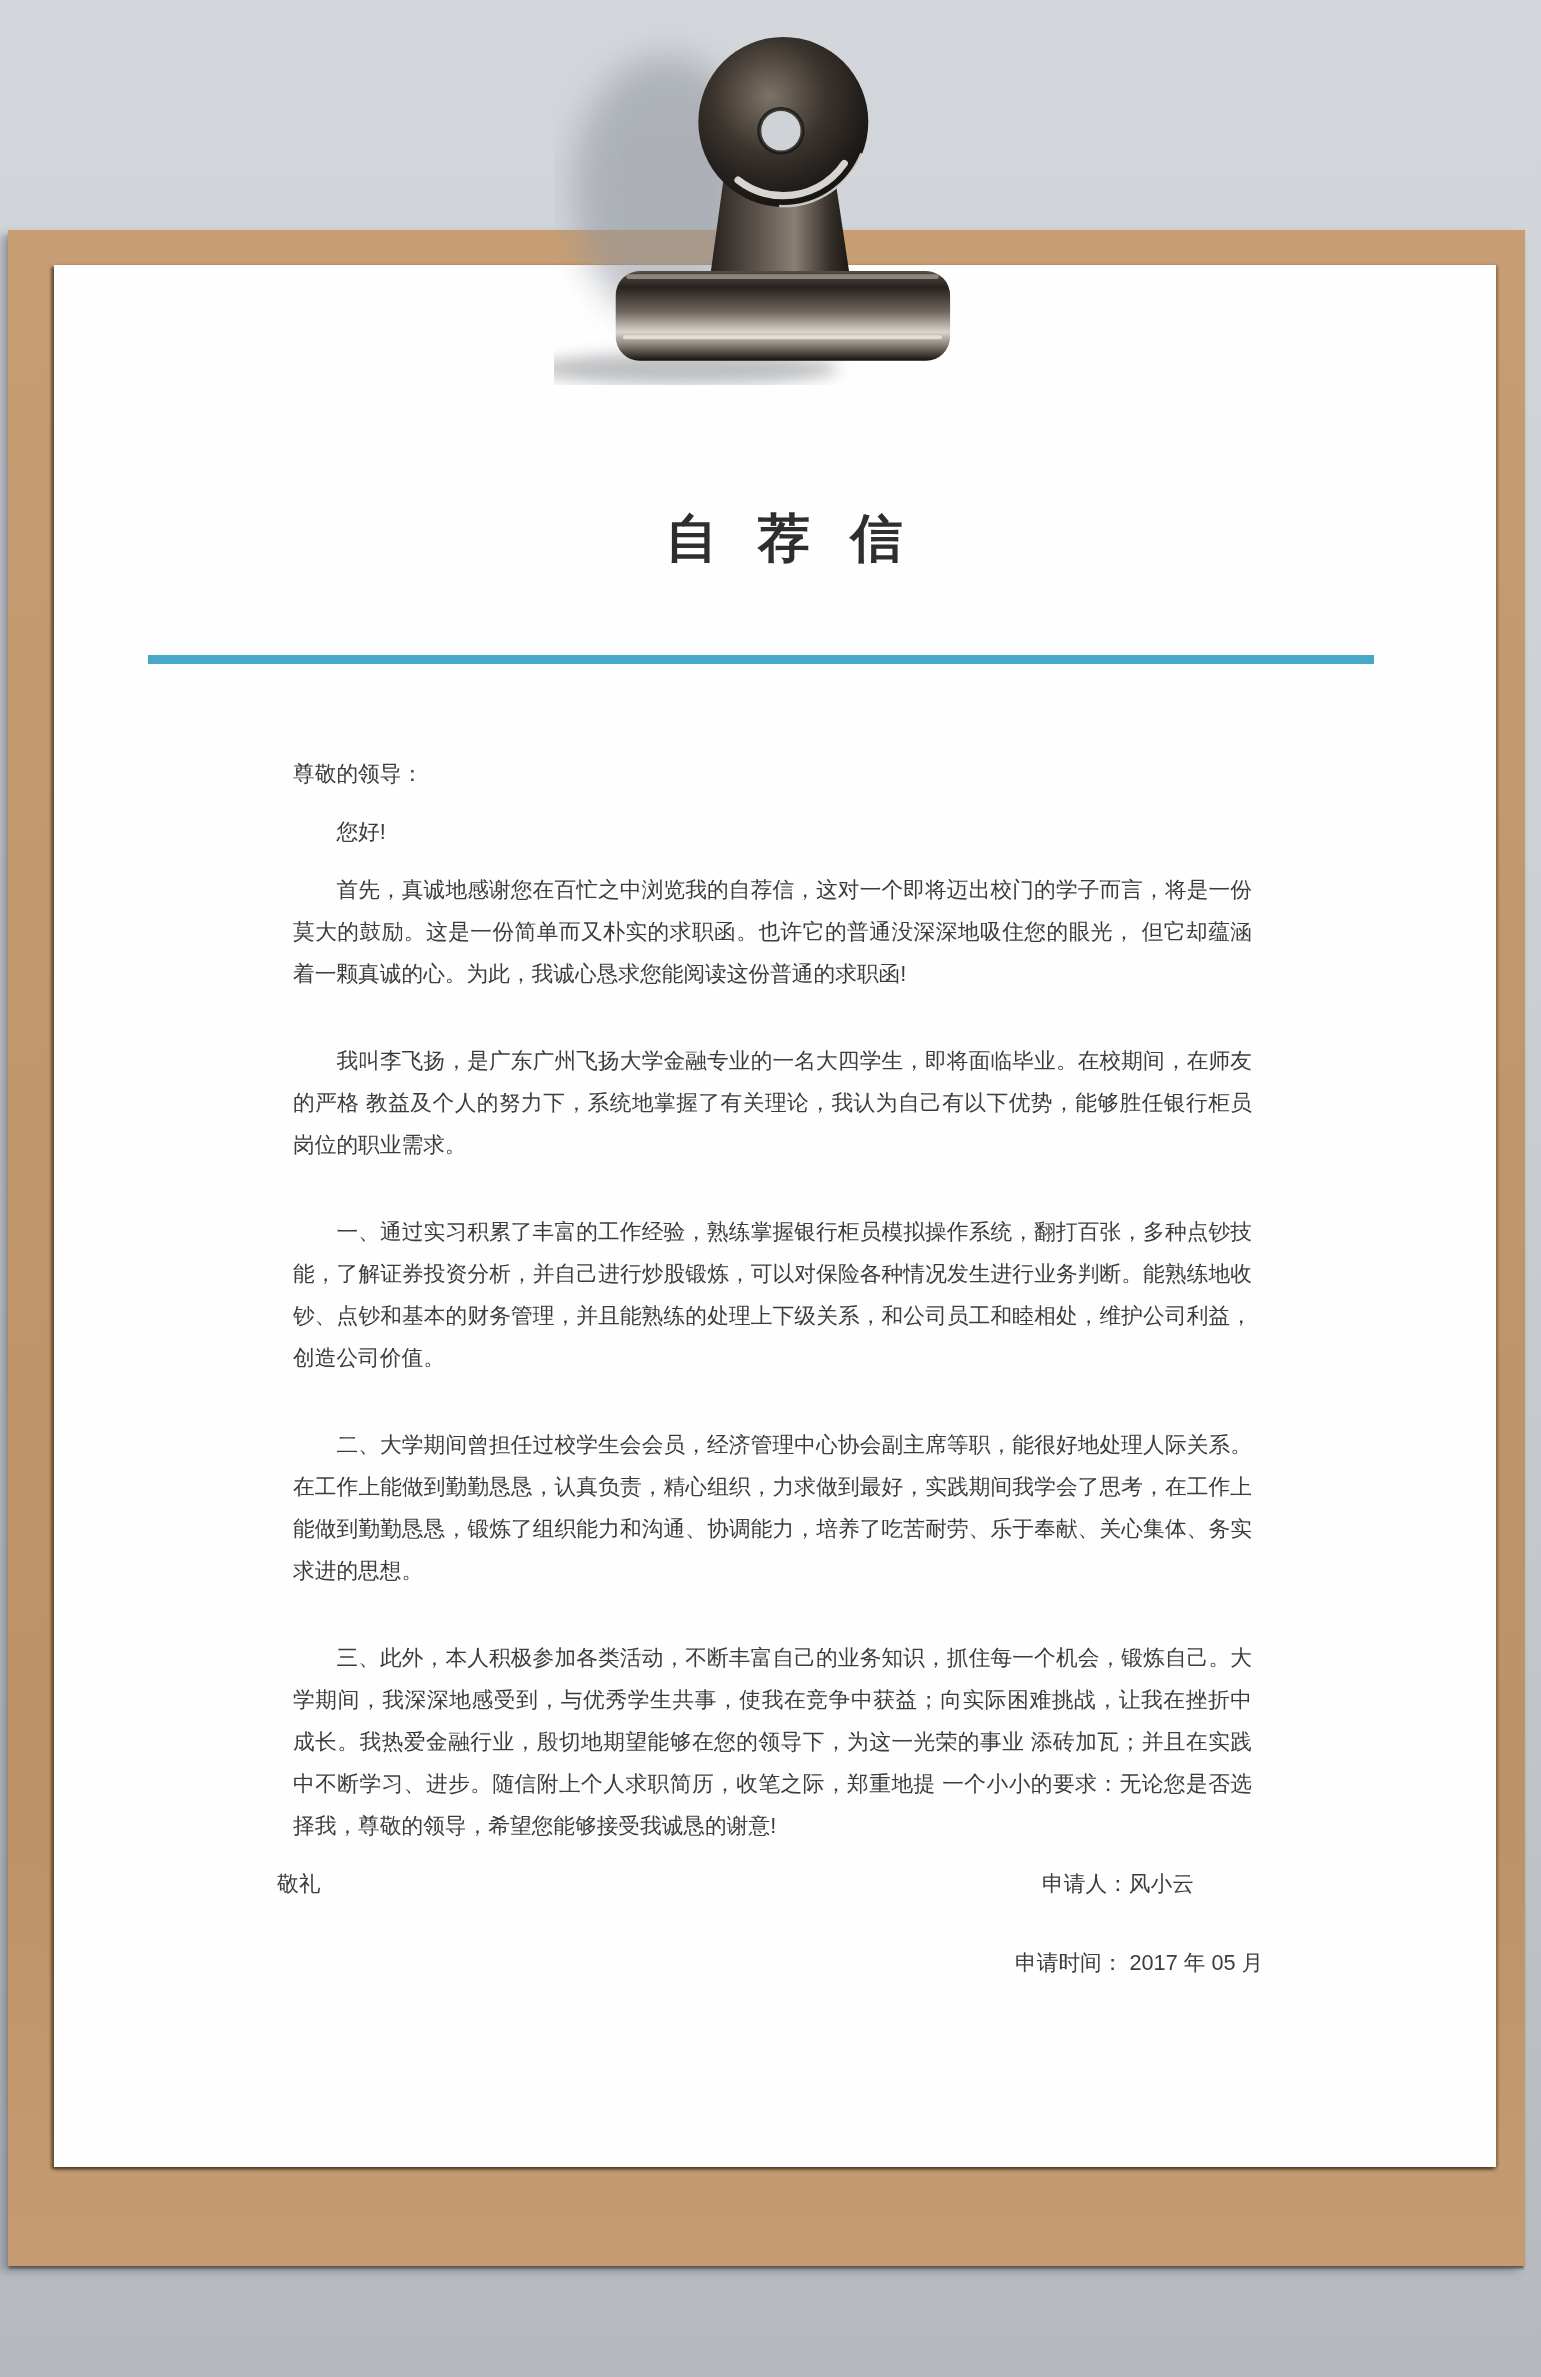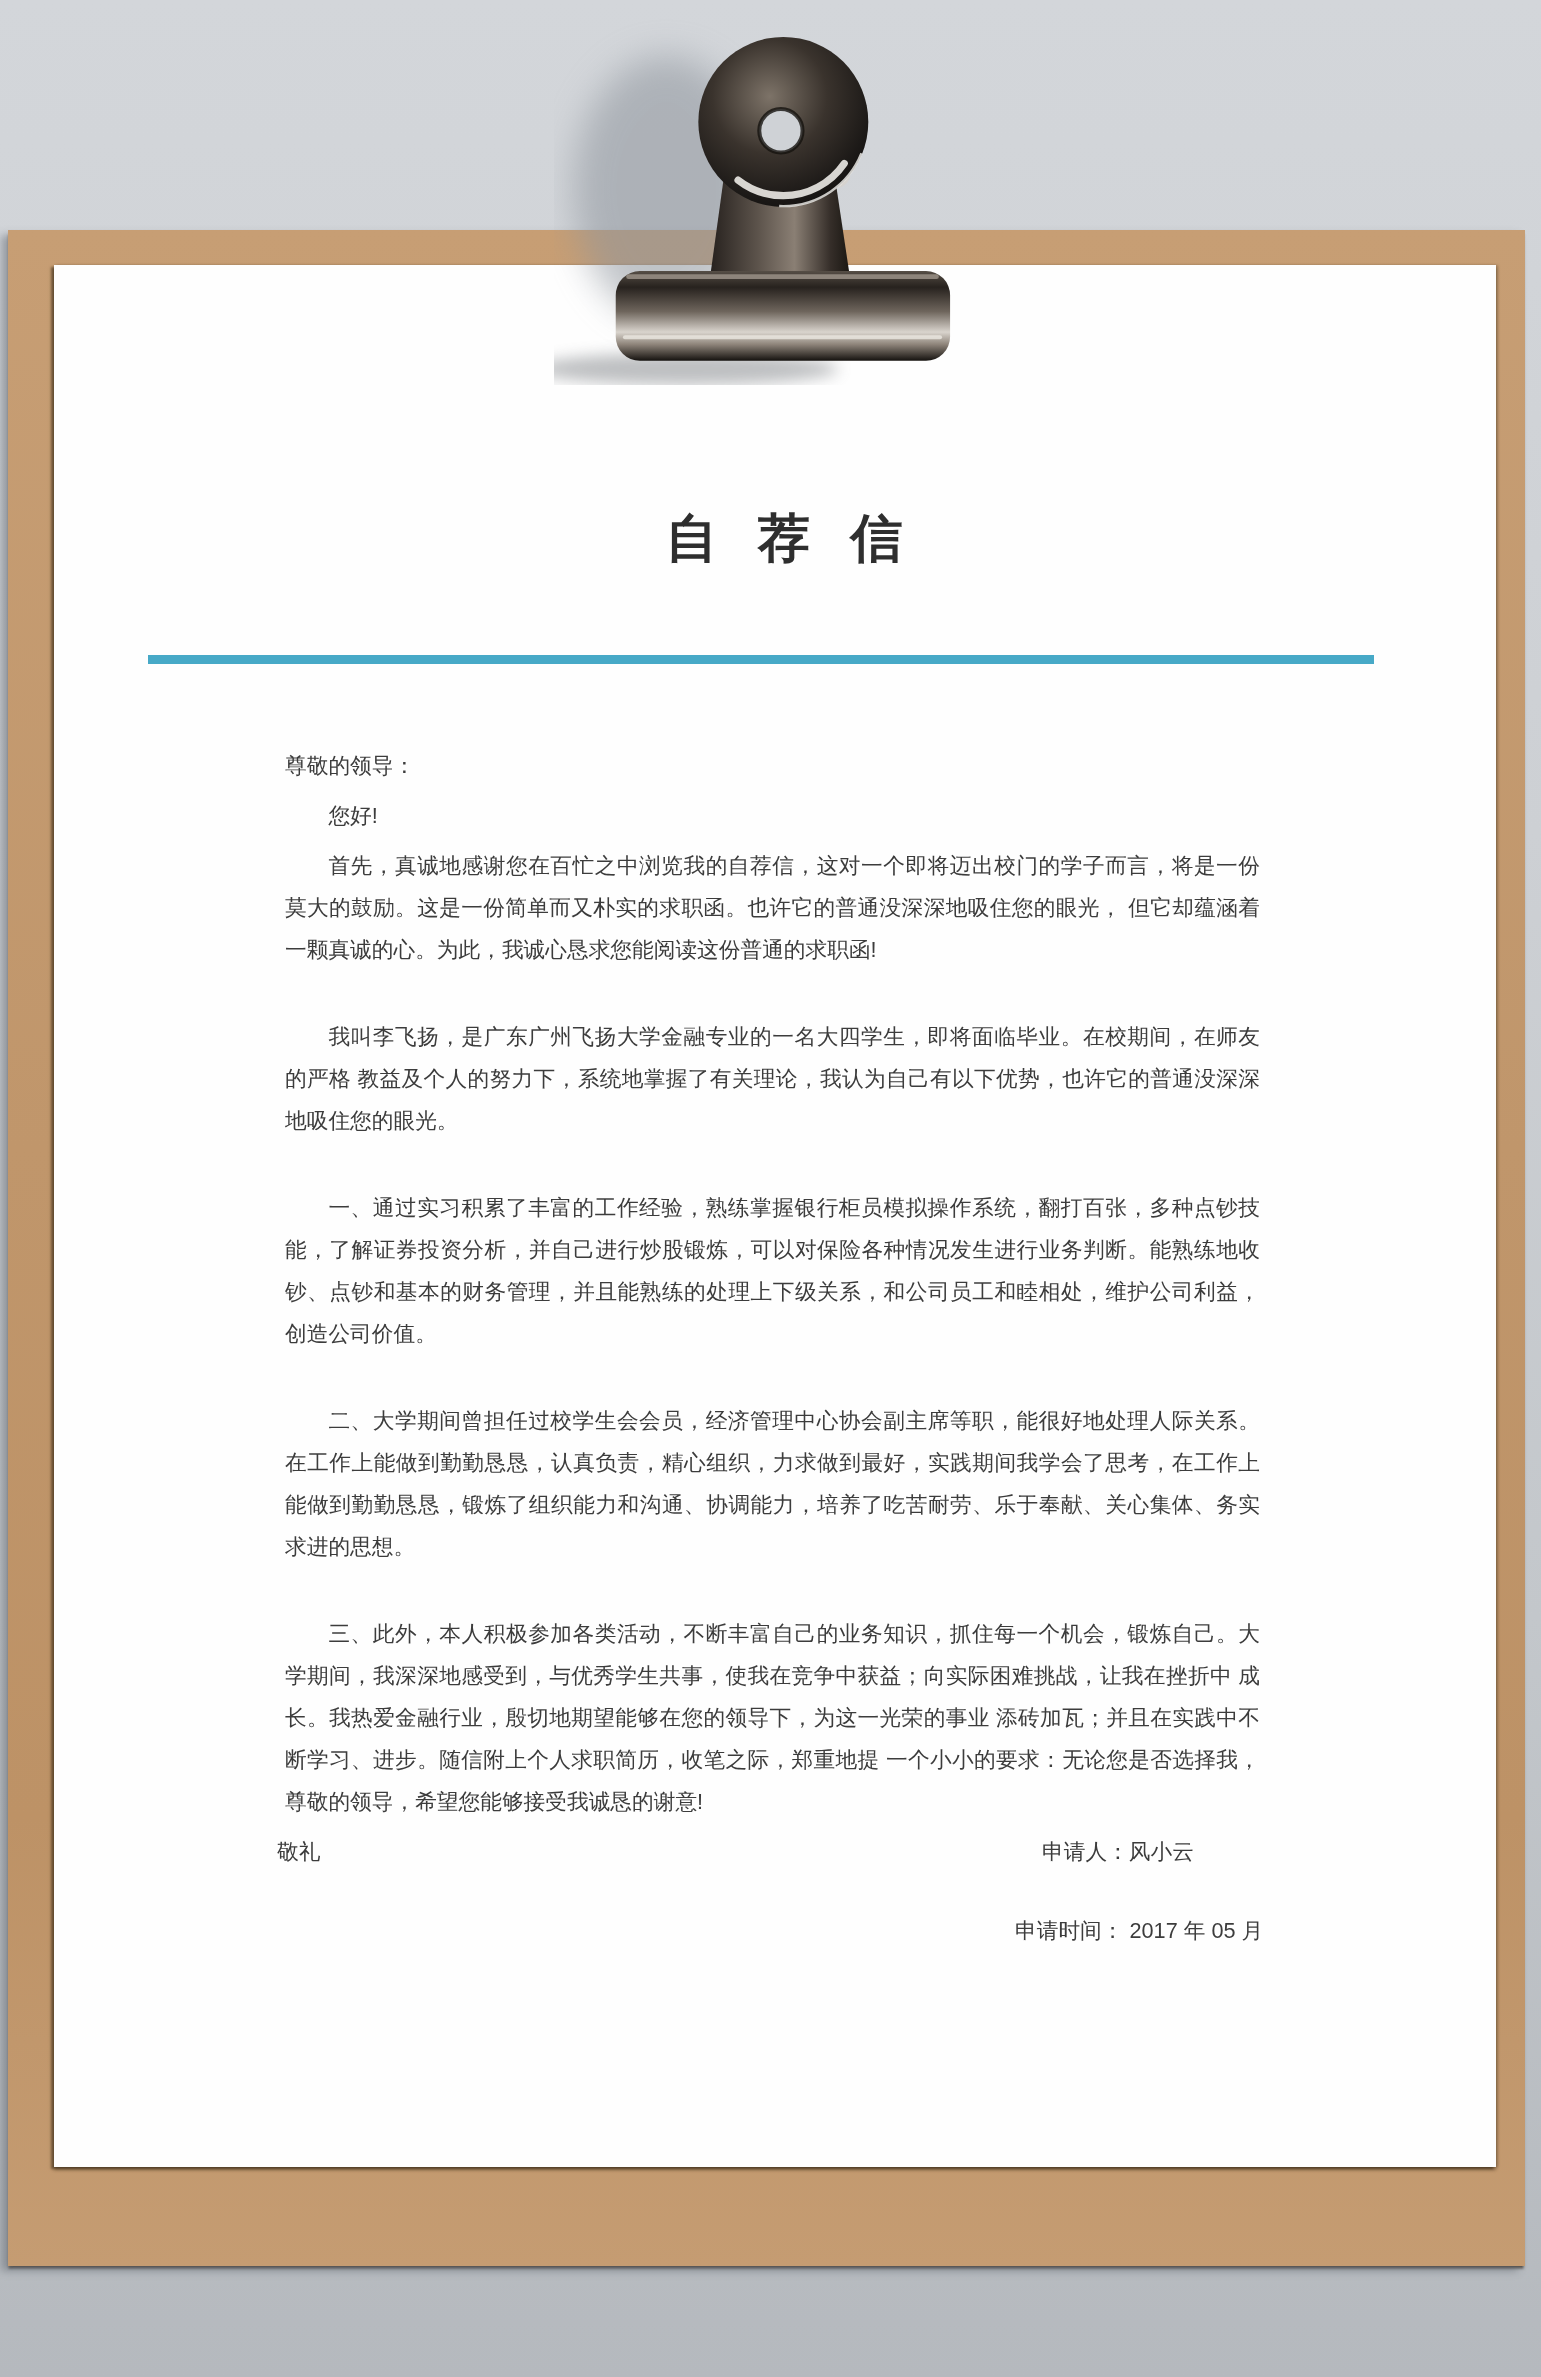--- a/index.html
+++ b/index.html
@@ -22,21 +22,21 @@
   .title{
     position:absolute;left:0;top:490px;width:100%;text-align:center;
     font-family:"DejaVu Serif", serif;font-weight:bold;
     font-size:52px;line-height:96px;color:#2e2e2e;letter-spacing:11.2px;white-space:pre;padding-left:19px;
   }
   .divider{position:absolute;left:148px;top:655px;width:1226px;height:8.8px;}
   .content{
     position:absolute;left:277px;top:737px;width:991px;
     font-size:21.7px;line-height:42px;color:#3c3c3c;text-align:justify;
   }
-  .content p{margin:8px;}
+  .content p{margin:16px;}
   .indent{text-indent:2em;}
   .gap{margin-top:45px !important;}
   .sig-row{position:relative;margin-top:8px;height:42px;}
   .sig-right{position:absolute;left:765px;top:0;white-space:pre;}
   .date-row{position:relative;margin-top:24px;height:42px;}
   .date-right{position:absolute;left:738px;top:0;white-space:pre;margin-top:13px;}
 </style>
 </head>
 <body>
 
@@ -44,21 +44,21 @@
   <div class="paper" style="background-color: rgb(254, 254, 254);"></div>
 </div>
 
 <div class="title">自 荐 信</div>
 <div class="divider" style="background: rgb(71, 169, 199);"></div>
 
 <div class="content" style="color: rgb(60, 60, 60);">
   <p>尊敬的领导：</p>
   <p class="indent">您好!</p>
   <p class="indent">首先，真诚地感谢您在百忙之中浏览我的自荐信，这对一个即将迈出校门的学子而言，将是一份莫大的鼓励。这是一份简单而又朴实的求职函。也许它的普通没深深地吸住您的眼光， 但它却蕴涵着一颗真诚的心。为此，我诚心恳求您能阅读这份普通的求职函!</p>
-  <p class="indent gap">我叫李飞扬，是广东广州飞扬大学金融专业的一名大四学生，即将面临毕业。在校期间，在师友的严格 教益及个人的努力下，系统地掌握了有关理论，我认为自己有以下优势，也许它的普通没深深地吸住您的眼光。</p>
+  <p class="indent gap">我叫李飞扬，是广东广州飞扬大学金融专业的一名大四学生，即将面临毕业。在校期间，在师友的严格 教益及个人的努力下，系统地掌握了有关理论，我认为自己有以下优势，能够胜任银行柜员岗位的职业需求。</p>
   <p class="indent gap">一、通过实习积累了丰富的工作经验，熟练掌握银行柜员模拟操作系统，翻打百张，多种点钞技能，了解证券投资分析，并自己进行炒股锻炼，可以对保险各种情况发生进行业务判断。能熟练地收钞、点钞和基本的财务管理，并且能熟练的处理上下级关系，和公司员工和睦相处，维护公司利益，创造公司价值。</p>
   <p class="indent gap">二、大学期间曾担任过校学生会会员，经济管理中心协会副主席等职，能很好地处理人际关系。在工作上能做到勤勤恳恳，认真负责，精心组织，力求做到最好，实践期间我学会了思考，在工作上能做到勤勤恳恳，锻炼了组织能力和沟通、协调能力，培养了吃苦耐劳、乐于奉献、关心集体、务实求进的思想。</p>
   <p class="indent gap">三、此外，本人积极参加各类活动，不断丰富自己的业务知识，抓住每一个机会，锻炼自己。大学期间，我深深地感受到，与优秀学生共事，使我在竞争中获益；向实际困难挑战，让我在挫折中 成长。我热爱金融行业，殷切地期望能够在您的领导下，为这一光荣的事业 添砖加瓦；并且在实践中不断学习、进步。随信附上个人求职简历，收笔之际，郑重地提 一个小小的要求：无论您是否选择我，尊敬的领导，希望您能够接受我诚恳的谢意!</p>
   <div class="sig-row">
     <span>敬礼</span>
     <span class="sig-right">申请人：风小云</span>
   </div>
   <div class="date-row">
     <span class="date-right">申请时间： 2017 年 05 月</span>
   </div>

